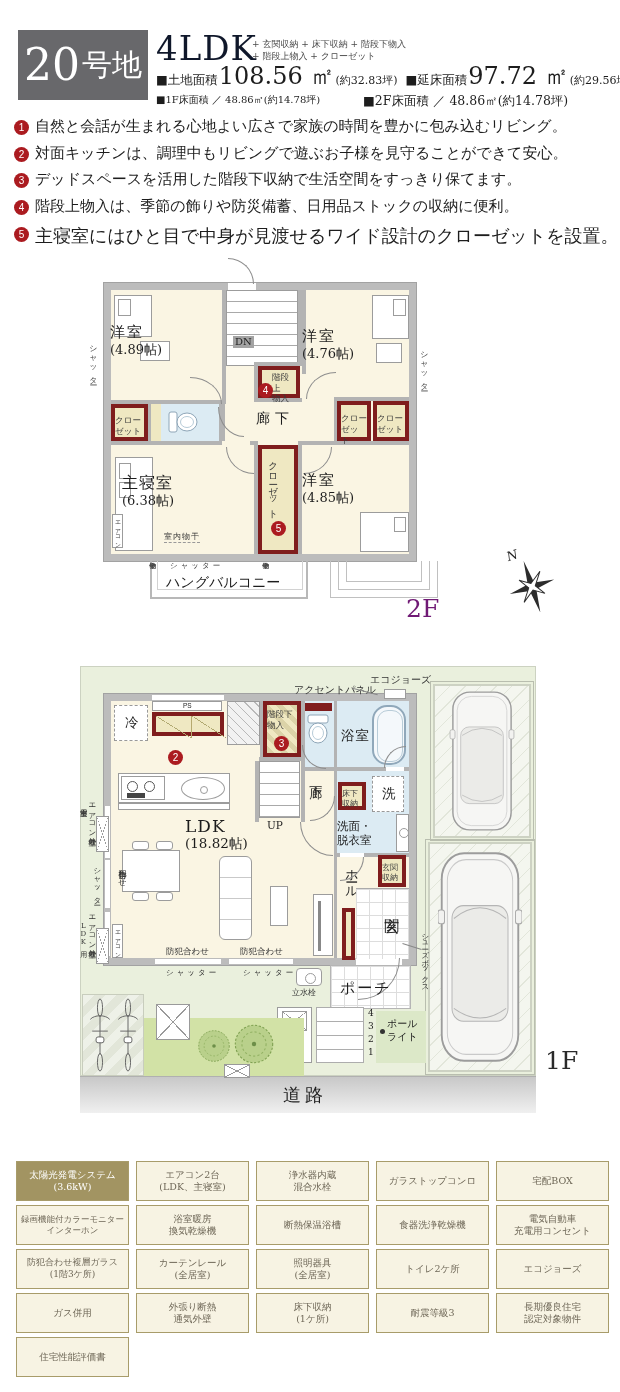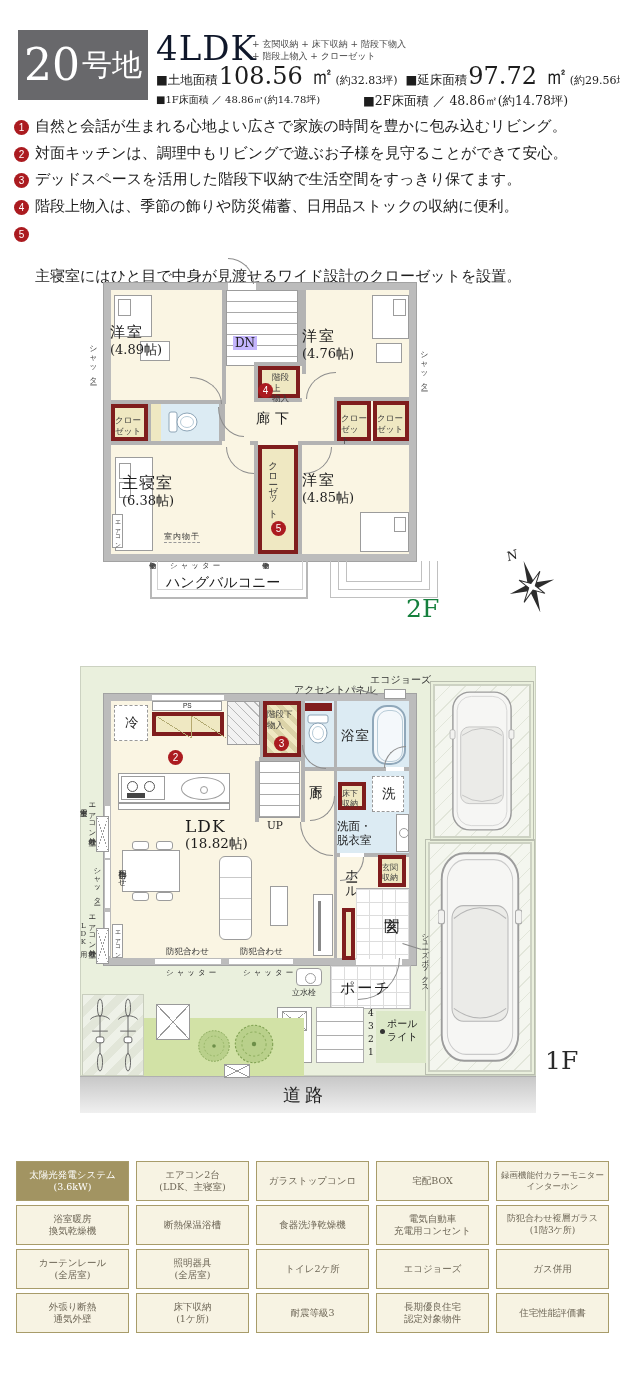--- a/index.html
+++ b/index.html
@@ -77,29 +77,29 @@
     <div style="display:flex;margin-bottom:9px;">
       <span class="num" style="position:static;flex:none;margin:2px 6px 0 0;">3</span>
       <span class="lbl" style="position:static;font-size:15px;">デッドスペースを活用した階段下収納で生活空間をすっきり保てます。</span>
     </div>
     <div style="display:flex;margin-bottom:9px;">
       <span class="num" style="position:static;flex:none;margin:2px 6px 0 0;">4</span>
       <span class="lbl" style="position:static;font-size:15px;">階段上物入は、季節の飾りや防災備蓄、日用品ストックの収納に便利。</span>
     </div>
     <div style="display:flex;">
       <span class="num" style="position:static;flex:none;margin:2px 6px 0 0;">5</span>
-      <span class="lbl" style="position:static;font-size:15px;margin-top:43px;">主寝室にはひと目で中身が見渡せるワイド設計のクローゼットを設置。</span>
+      <span class="lbl" style="position:static;font-size:18px;">主寝室にはひと目で中身が見渡せるワイド設計のクローゼットを設置。</span>
     </div>
   </div>
 
   <div class="abs" style="left:104px;top:283px;width:298px;height:264px;background:#faf5e3;
               border:7px solid #bcbcbc;outline:1px solid #a2a2a2;"></div>
 
   <div class="stairs" style="left:226px;top:290px;width:72px;height:76px;"></div>
-  <div class="lbl" style="left:233px;top:336px;font-size:12px;background:#c4b5fd;padding:0 2px;">DN</div>
+  <div class="lbl" style="left:233px;top:336px;font-size:10px;background:#a3a3a3;padding:0 2px;">DN</div>
 
   <div class="wall" style="left:222px;top:290px;width:4px;height:114px;"></div>
   <div class="wall" style="left:111px;top:400px;width:114px;height:4px;"></div>
   <div class="wall" style="left:111px;top:441px;width:111px;height:4px;"></div>
   <div class="wall" style="left:148px;top:404px;width:3px;height:37px;"></div>
   <div class="wall" style="left:219px;top:404px;width:6px;height:37px;"></div>
   <div class="wall" style="left:298px;top:290px;width:4px;height:76px;"></div>
   <div class="wall" style="left:302px;top:290px;width:4px;height:84px;"></div>
   <div class="wall" style="left:254px;top:362px;width:48px;height:4px;"></div>
   <div class="wall" style="left:254px;top:362px;width:4px;height:40px;"></div>
@@ -212,21 +212,21 @@
 
   <div class="abs" style="left:504px;top:548px;width:56px;height:64px;">
     <svg width="56" height="64" viewBox="0 0 56 66">
       <g transform="rotate(-18 28 40)">
         <polygon points="28,12 31.5,36.5 52,40 31.5,43.5 28,68 24.5,43.5 4,40 24.5,36.5" fill="#2c2c2c"></polygon>
         <polygon points="28,22 30.5,37.5 43,40 30.5,42.5 28,58 25.5,42.5 13,40 25.5,37.5" fill="#fff" stroke="#2c2c2c" stroke-width="1" transform="rotate(45 28 40)"></polygon>
       </g>
       <text x="2" y="12" font-size="13" font-style="italic" fill="#222" font-family="DejaVu Serif, Liberation Serif, serif" transform="rotate(-18 8 8)">N</text>
     </svg>
   </div>
-  <div class="lbl" style="left:406px;top:594px;font-size:25px;color:#15803d;">2F</div>
+  <div class="lbl" style="left:406px;top:594px;font-size:25px;color:#701a75;">2F</div>
 
   <div class="abs" style="left:80px;top:666px;width:456px;height:410px;background:#eaf0dd;border:1px solid #ccd2c1;box-sizing:border-box;"></div>
   <div class="abs" style="left:80px;top:1076px;width:456px;height:36px;background:linear-gradient(180deg,#c8c8c8,#f0f0f0);border-top:1px solid #b0b0b0;"></div>
   <div class="lbl" style="left:283px;top:1084px;font-size:18px;letter-spacing:4px;">道路</div>
 
   <div class="park" style="left:433px;top:684px;width:98px;height:154px;"></div>
   <div class="abs" style="left:442px;top:690px;width:80px;height:142px;">
     <svg width="80" height="142" viewBox="0 0 90 200">
       <rect x="4" y="3" width="82" height="194" rx="24" fill="#f6f6f4" stroke="#9c9c9c" stroke-width="2"></rect>
       <rect x="10" y="9" width="70" height="182" rx="20" fill="none" stroke="#c9c9c9"></rect>
@@ -480,20 +480,24 @@
   <div id="grid">
     <div class="cell hl">
       <div>太陽光発電システム</div>
       <div>(3.6kW)</div>
       </div>
     <div class="cell">
       <div>エアコン2台</div>
       <div>(LDK、主寝室)</div>
       </div>
     <div class="cell">
+      <div>浄水器内蔵</div>
+      <div>混合水栓</div>
+      </div>
+    <div class="cell">
       <div>ガラストップコンロ</div>
       <div></div>
       </div>
     <div class="cell">
       <div>宅配BOX</div>
       <div></div>
       </div>
     <div class="cell" style="font-size:8.5px;">
       <div>録画機能付カラーモニター</div>
       <div>インターホン</div>

